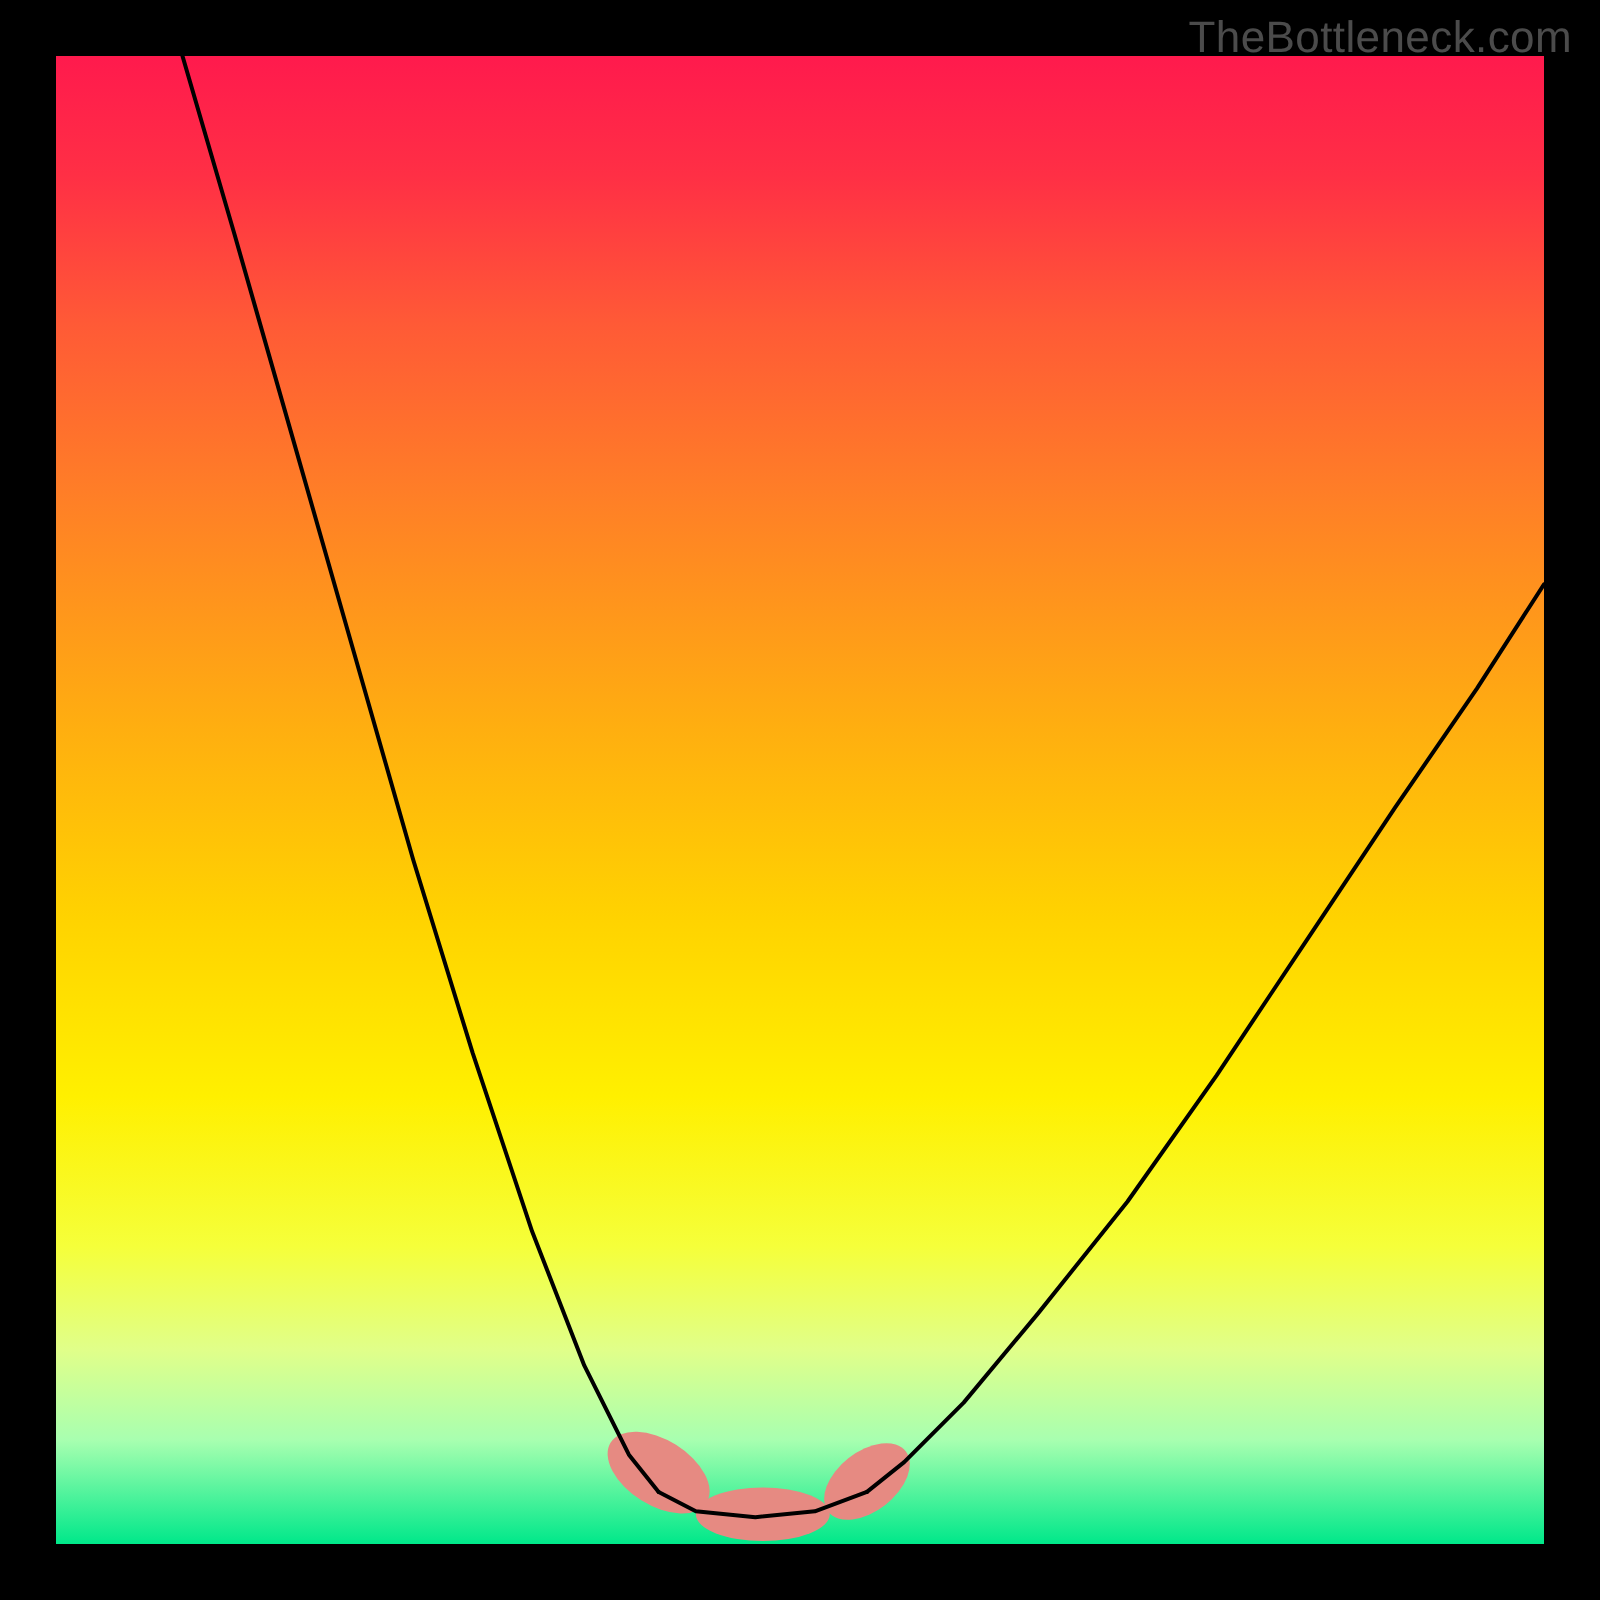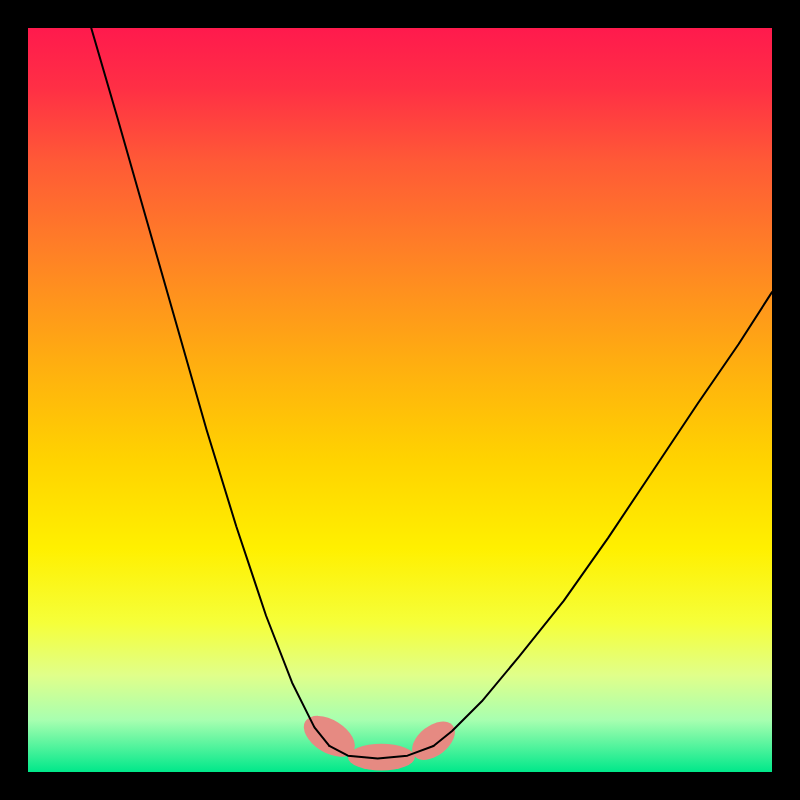--- a/index.html
+++ b/index.html
@@ -63,13 +63,14 @@
           <ellipse cx="353.40" cy="729.12" rx="33.48" ry="13.39" fill="#e68a82"></ellipse>
           <ellipse cx="405.48" cy="712.75" rx="14.88" ry="24.55" fill="#e68a82" transform="rotate(52 405.48 712.75)"></ellipse>
         </g>
       <g id="lines-layer">
           <path d="M63.24 0.00 L89.28 89.28 L119.04 193.44 L148.80 297.60 L178.56 401.76 L208.32 498.48 L238.08 587.76 L264.12 654.72 L286.44 699.36 L301.32 717.96" fill="none" stroke="#000000" stroke-width="2" stroke-linecap="round" stroke-linejoin="round"></path>
           <path d="M405.48 717.96 L424.08 703.08 L453.84 673.32 L491.04 628.68 L535.68 572.88 L580.32 509.64 L624.96 442.68 L669.60 375.72 L710.52 316.20 L744.00 264.12" fill="none" stroke="#000000" stroke-width="2" stroke-linecap="round" stroke-linejoin="round"></path>
           <path d="M301.32 717.96 L319.92 727.63 L349.68 730.61 L379.44 727.63 L405.48 717.96" fill="none" stroke="#000000" stroke-width="2" stroke-linecap="round" stroke-linejoin="round"></path>
         </g>
     </svg>
   </div>
+  <div class="watermark">TheBottleneck.com</div>
 </div>
 
 </body></html>

